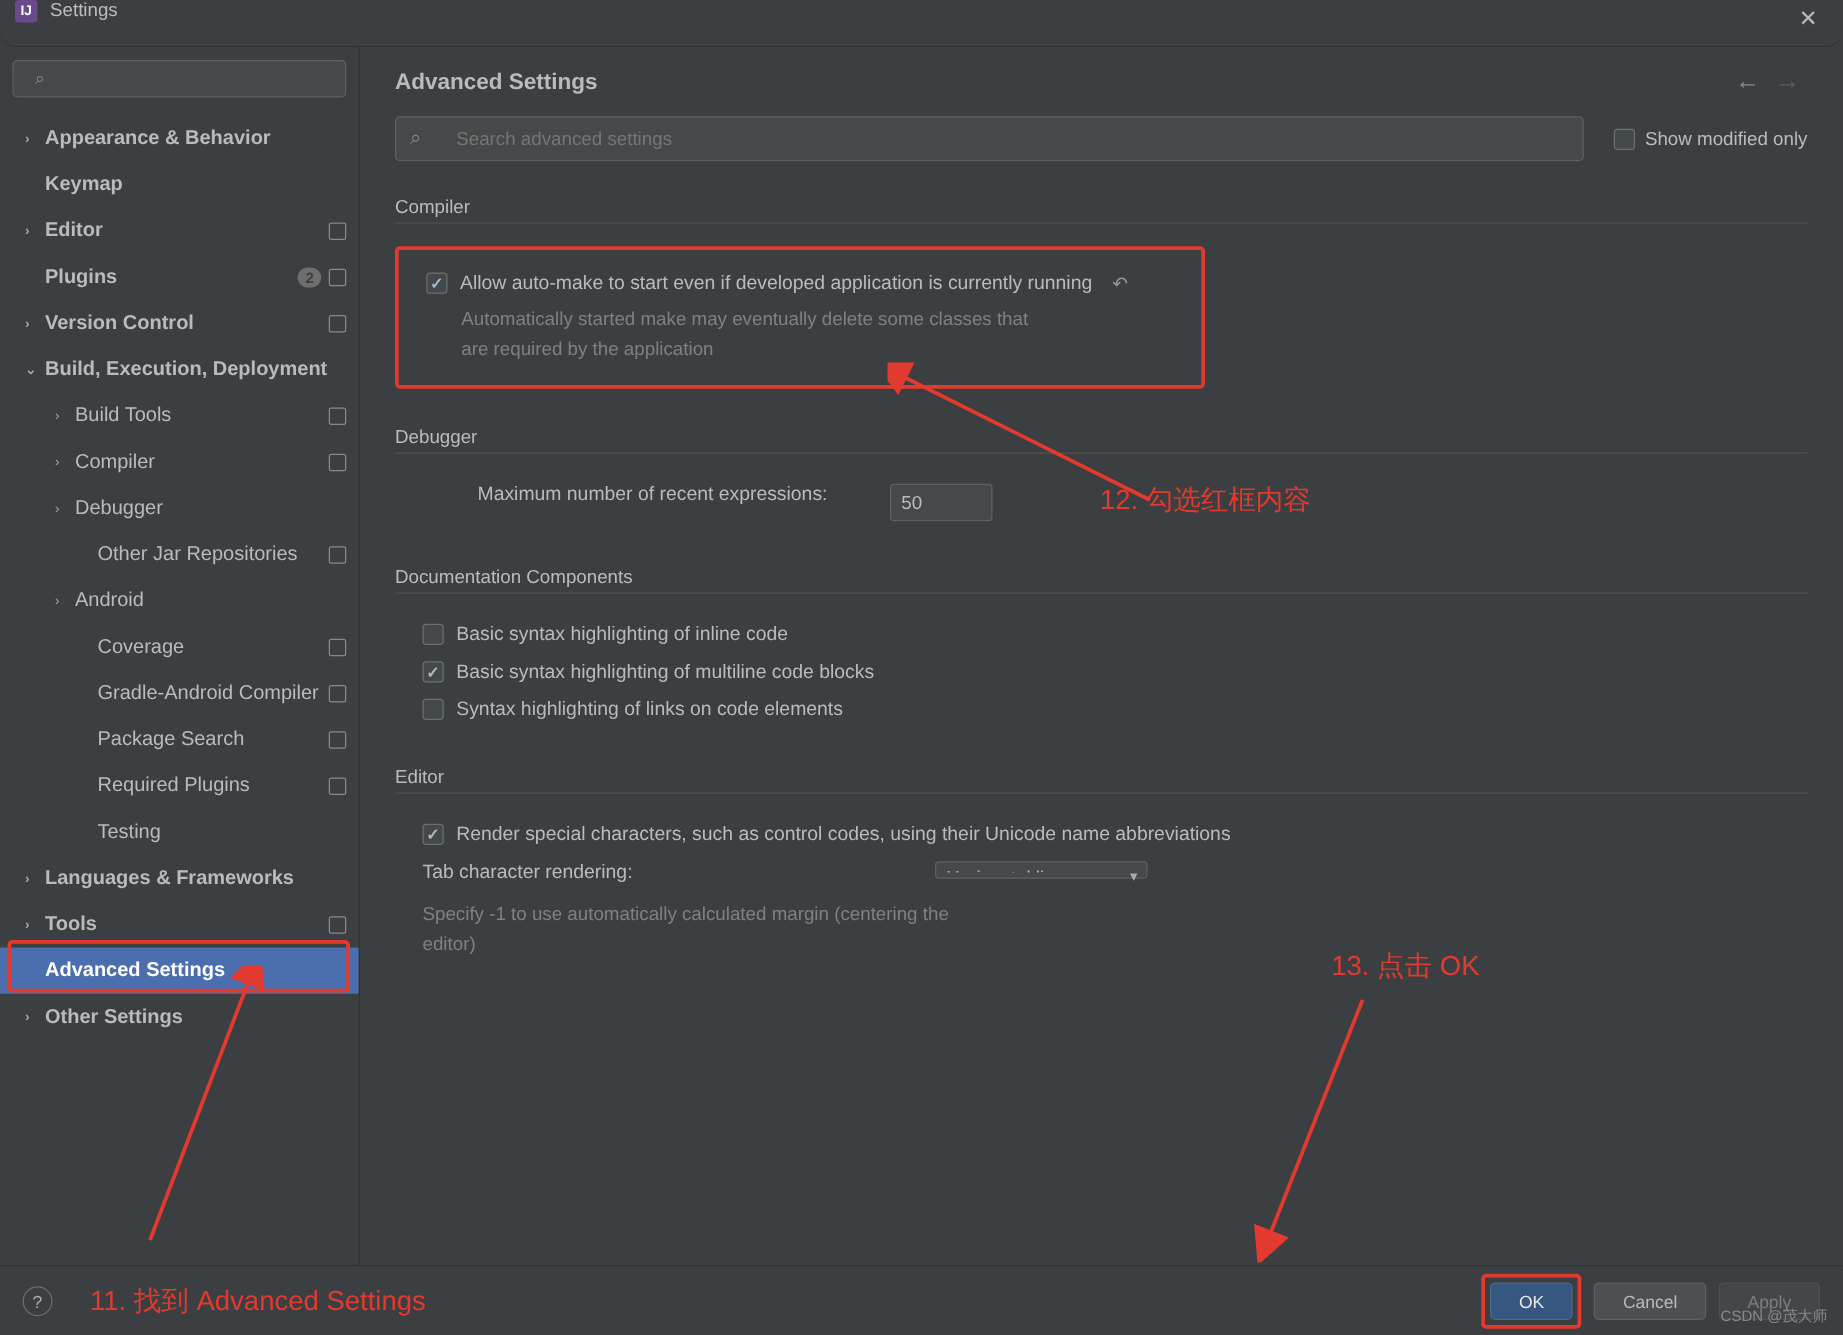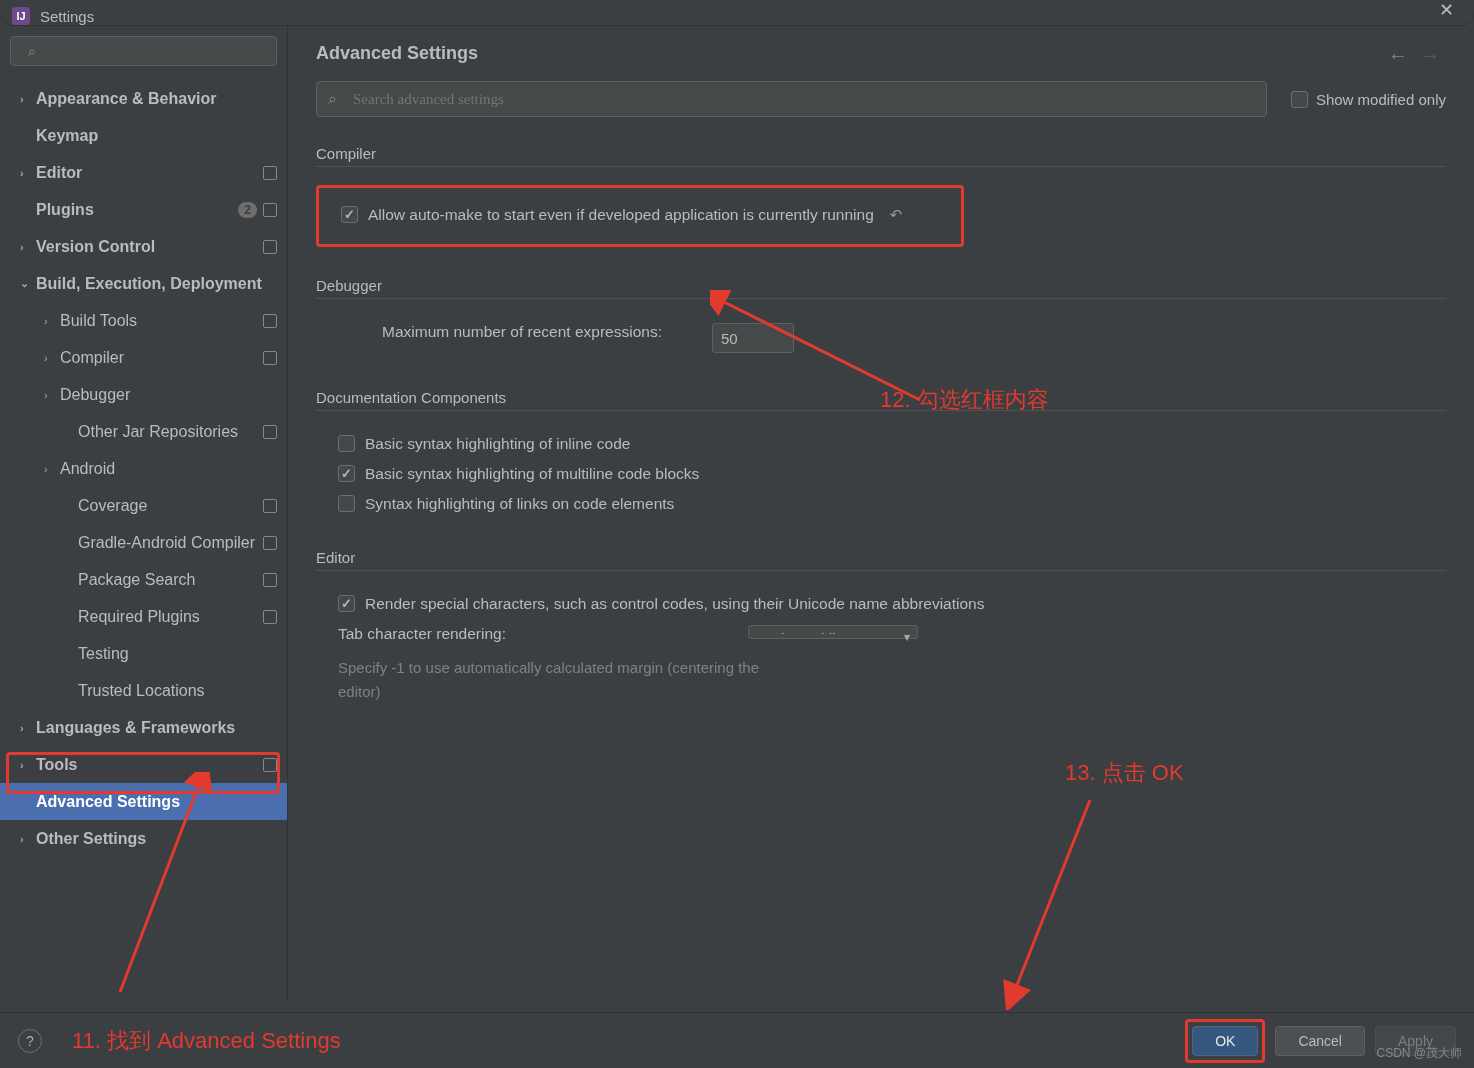--- a/index.html
+++ b/index.html
@@ -1,17 +1,17 @@
 <!DOCTYPE html>
 <html><head>
 <meta charset="utf-8">
 <style>
 * { box-sizing: border-box; margin: 0; padding: 0; font-family: -apple-system, BlinkMacSystemFont, "Segoe UI", sans-serif; }
 body { background: #3c3f41; color: #bbbbbb; width: 1474px; height: 1068px; overflow: hidden; position: relative; }
-.titlebar { height: 26px; display: flex; align-items: flex-end; padding: 0 12px; background: #3c3f41; border-bottom: 1px solid #323232; border-radius: 14px; }
+.titlebar { height: 38px; display: flex; align-items: flex-start; padding: 0 12px; background: #3c3f41; border-bottom: 1px solid #323232; border-radius: 14px; }
 .titlebar .app-icon { width: 18px; height: 18px; background: #6a4a8a; border-radius: 3px; margin-right: 10px; display: inline-flex; align-items: center; justify-content: center; font-size: 11px; color: #fff; font-weight: bold; }
 .titlebar .title { font-size: 15px; color: #bbbbbb; flex: 1; }
 .titlebar .close { color: #bbbbbb; font-size: 18px; cursor: pointer; padding: 4px 8px; }
 .main { display: flex; height: calc(100% - 38px - 56px); }
 .sidebar { width: 288px; background: #3c3f41; border-right: 1px solid #323232; display: flex; flex-direction: column; }
 .sidebar-search { margin: 10px; }
 .sidebar-search input { width: 100%; height: 30px; background: #45494a; border: 1px solid #5e6060; border-radius: 4px; color: #bbbbbb; padding: 0 8px 0 28px; font-size: 14px; }
 .sidebar-search { position: relative; }
 .sidebar-search .search-icon { position: absolute; left: 18px; top: 50%; transform: translateY(-50%); color: #888; font-size: 14px; }
 .tree { flex: 1; overflow-y: auto; padding-top: 4px; }
@@ -24,21 +24,21 @@
 .tree-item .badge { background: #6e6e6e; color: #3c3f41; border-radius: 10px; font-size: 12px; padding: 1px 6px; margin-left: auto; margin-right: 6px; font-weight: bold; }
 .tree-item .overlay-icon { width: 14px; height: 14px; border: 1px solid #888; border-radius: 2px; margin-left: auto; }
 .tree-item .badge + .overlay-icon { margin-left: 0; }
 .content { flex: 1; display: flex; flex-direction: column; background: #3c3f41; position: relative; }
 .content-header { display: flex; align-items: center; padding: 16px 28px 8px; }
 .content-header .heading { font-size: 18px; font-weight: 600; color: #bbbbbb; flex: 1; }
 .content-header .nav-arrow { color: #888; font-size: 20px; padding: 0 6px; cursor: pointer; }
 .content-header .nav-arrow.disabled { opacity: 0.4; }
 .search-row { display: flex; align-items: center; padding: 8px 28px 18px; gap: 24px; }
 .search-adv { flex: 1; position: relative; }
-.search-adv input { width: 100%; height: 36px; background: #45494a; border: 1px solid #5e6060; border-radius: 4px; color: #7dd3fc; padding: 0 8px 0 36px; font-size: 15px; font-family: Liberation Serif, serif; }
+.search-adv input { width: 100%; height: 36px; background: #45494a; border: 1px solid #5e6060; border-radius: 4px; color: #7dd3fc; padding: 0 8px 0 48px; font-size: 15px; }
 .search-adv .search-icon { position: absolute; left: 12px; top: 50%; transform: translateY(-50%); color: #888; }
 .modified-only { display: flex; align-items: flex-start; gap: 8px; font-size: 15px; color: #bbbbbb; }
 .checkbox { width: 17px; height: 17px; border: 1px solid #6e6e6e; border-radius: 3px; background: #43494a; display: inline-flex; align-items: center; justify-content: center; cursor: pointer; flex-shrink: 0; }
 .checkbox.checked::after { content: "✓"; color: #a8b8c8; font-size: 13px; font-weight: bold; }
 .settings-body { flex: 1; overflow-y: auto; padding: 0 28px 20px; }
 .section-title { font-size: 15px; color: #bbbbbb; padding-bottom: 4px; border-bottom: 1px solid #515151; margin-top: 10px; margin-bottom: 18px; position: relative; }
 .setting-row { display: flex; align-items: flex-start; gap: 10px; padding: 6px 22px; font-size: 15.5px; color: #bbbbbb; }
 .setting-desc { font-size: 15px; color: #808080; padding: 2px 22px 2px 50px; line-height: 1.6; }
 .redbox-compiler { border: 3px solid #e23a2e; border-radius: 4px; padding: 12px 6px 14px 0; margin: 0 0 2px 0; width: 648px; }
 input[type=text].field { background: #45494a; border: 1px solid #5e6060; border-radius: 3px; color: #bbbbbb; padding: 4px 8px; font-size: 15px; height: 30px; }
@@ -145,24 +145,20 @@
         </div>
         <div class="tree-item child2">
           <span class="chevron"></span>
           <span>Required Plugins</span>
           <span class="overlay-icon"></span>
         </div>
         <div class="tree-item child2">
           <span class="chevron"></span>
           <span>Testing</span>
         </div>
-        <div class="tree-item child2">
-          <span class="chevron"></span>
-          <span>Trusted Locations</span>
-        </div>
         <div class="tree-item bold">
           <span class="chevron">›</span>
           <span>Languages &amp; Frameworks</span>
         </div>
         <div class="tree-item bold">
           <span class="chevron">›</span>
           <span>Tools</span>
           <span class="overlay-icon"></span>
         </div>
         <div class="tree-item bold selected">
@@ -194,20 +190,24 @@
     </div>
 
     <div class="settings-body">
 
       <div class="section-title"><span>Compiler</span></div>
       <div class="redbox-compiler">
         <div class="setting-row">
           <span class="checkbox checked"></span>
           <span>Allow auto-make to start even if developed application is currently running</span>
           <span class="undo-icon">↶</span>
+        </div>
+        <div class="setting-desc">
+          <span>Automatically started make may eventually delete some classes that</span><br>
+          <span>are required by the application</span>
         </div>
       </div>
 
       <div class="section-title" style="margin-top:30px"><span>Debugger</span></div>
       <div class="setting-row">
         <span class="label-inline">Maximum number of recent expressions:</span>
         <input type="text" class="field field-sm" value="50" style="">
       </div>
 
       <div class="section-title" style="margin-top:30px"><span>Documentation Components</span></div>

